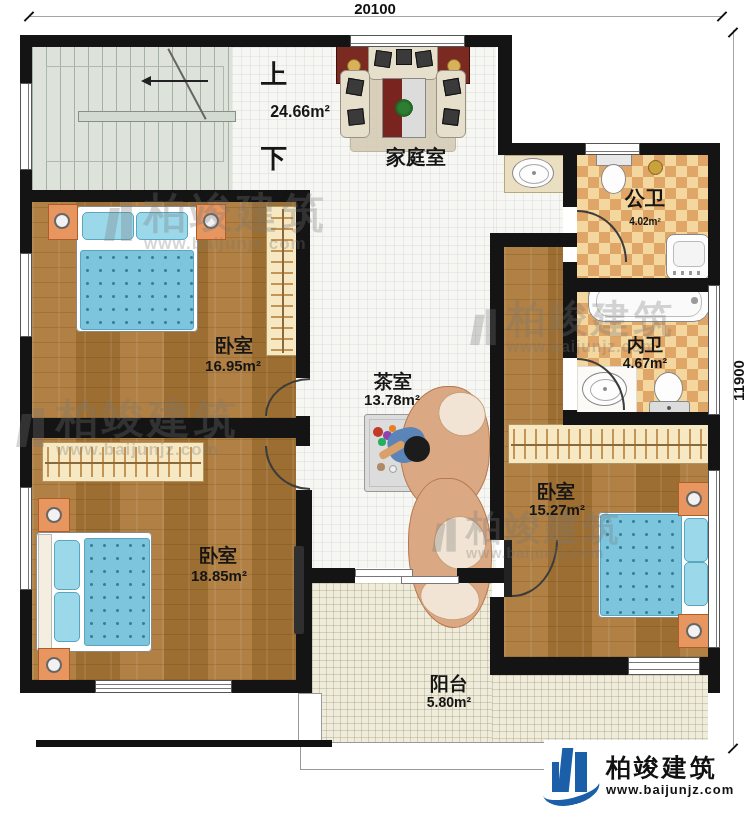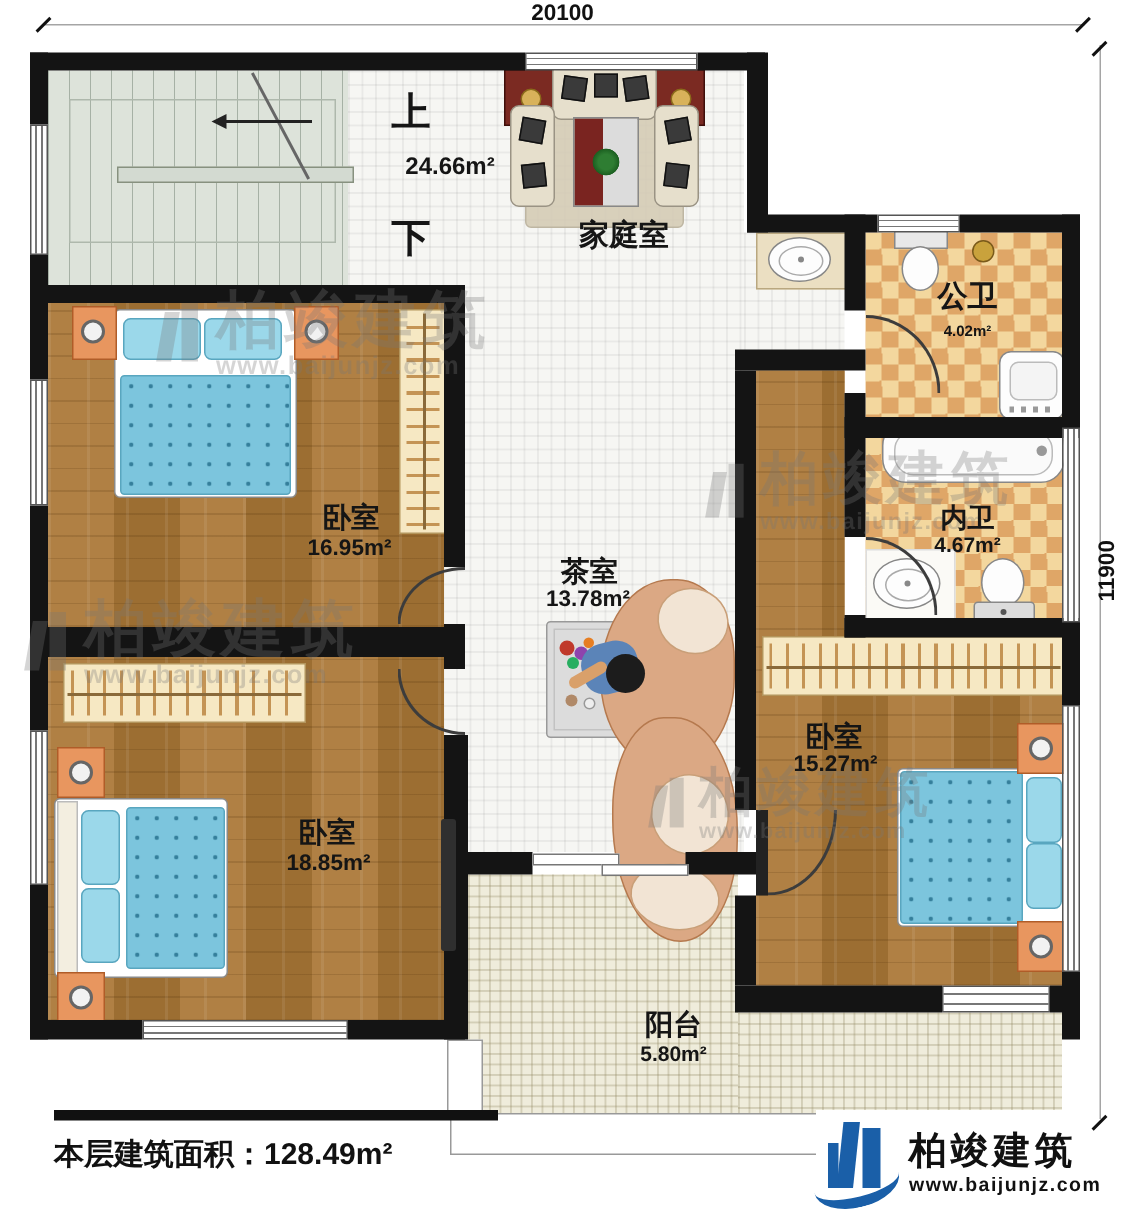--- a/index.html
+++ b/index.html
@@ -305,23 +305,20 @@
   <div class="dimline" style="left:30px;top:16px;width:693px;height:1px;"></div>
   <div class="tick" style="left:28px;top:10px;"></div>
   <div class="tick" style="left:721px;top:10px;"></div>
   <div class="dimtext" style="left:335px;top:0;width:80px;">20100</div>
   <div class="dimline" style="left:733px;top:30px;width:1px;height:716px;"></div>
   <div class="tick" style="left:732px;top:26px;"></div>
   <div class="tick" style="left:732px;top:742px;"></div>
   <div class="dimtext" style="left:698px;top:372px;width:80px;transform:rotate(-90deg);">11900</div>
 
   <div class="abs" style="left:36px;top:740px;width:296px;height:7px;background:#111;"></div>
-  <div class="tb" style="left:36px;top:756px;font-size:20px;">
-    <span>本层建筑面积：</span><span>128.49m²</span>
-  </div>
 
   <div class="abs" style="left:544px;top:740px;width:178px;height:70px;display:flex;align-items:center;gap:6px;background:#fff;z-index:50;">
     <div class="abs" style="position:relative;width:56px;height:58px;flex:0 0 auto;">
       <div class="abs" style="left:16px;top:2px;width:11px;height:44px;background:#1a5fa8;transform:skewX(-6deg);"></div>
       <div class="abs" style="left:31px;top:6px;width:12px;height:40px;background:#1a5fa8;"></div>
       <div class="abs" style="left:8px;top:16px;width:7px;height:30px;background:#1a5fa8;"></div>
       <div class="abs" style="left:-2px;top:26px;width:58px;height:26px;border-bottom:7px solid #1a5fa8;border-radius:50%;transform:rotate(-14deg);"></div>
     </div>
     <div>
       <div style="font-size:25px;font-weight:bold;color:#111;letter-spacing:3px;line-height:1.15;">柏竣建筑</div>

